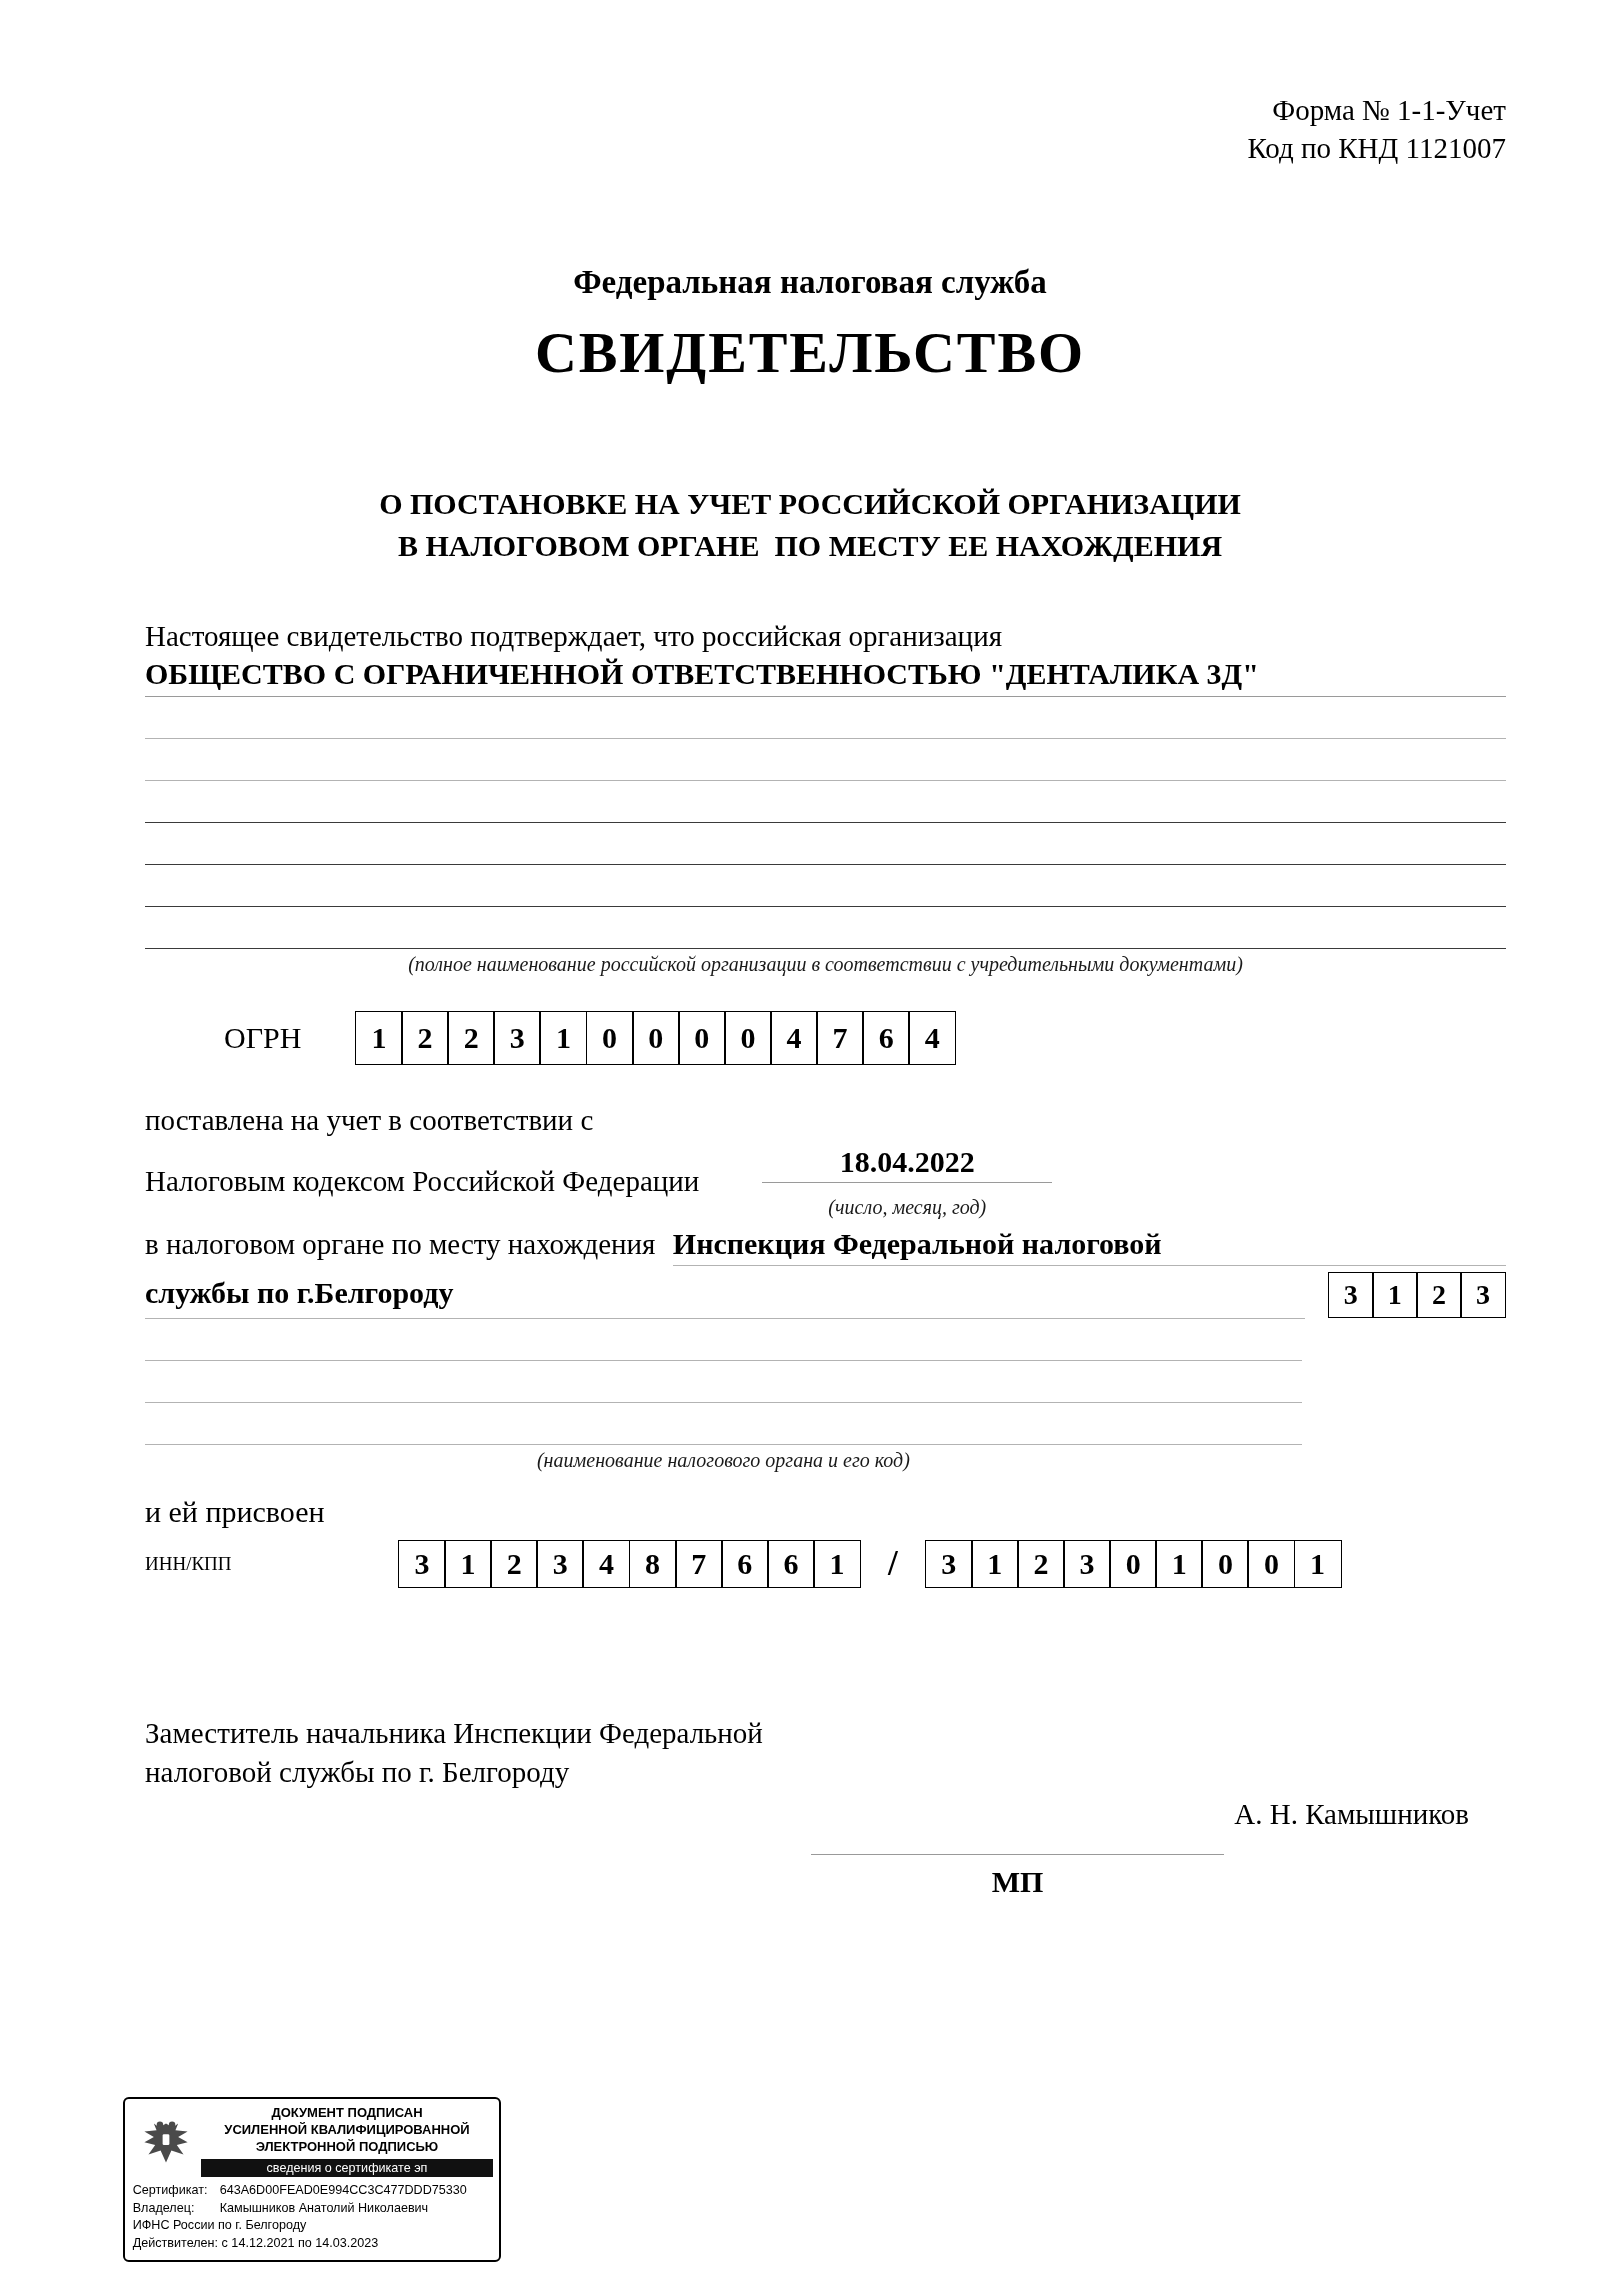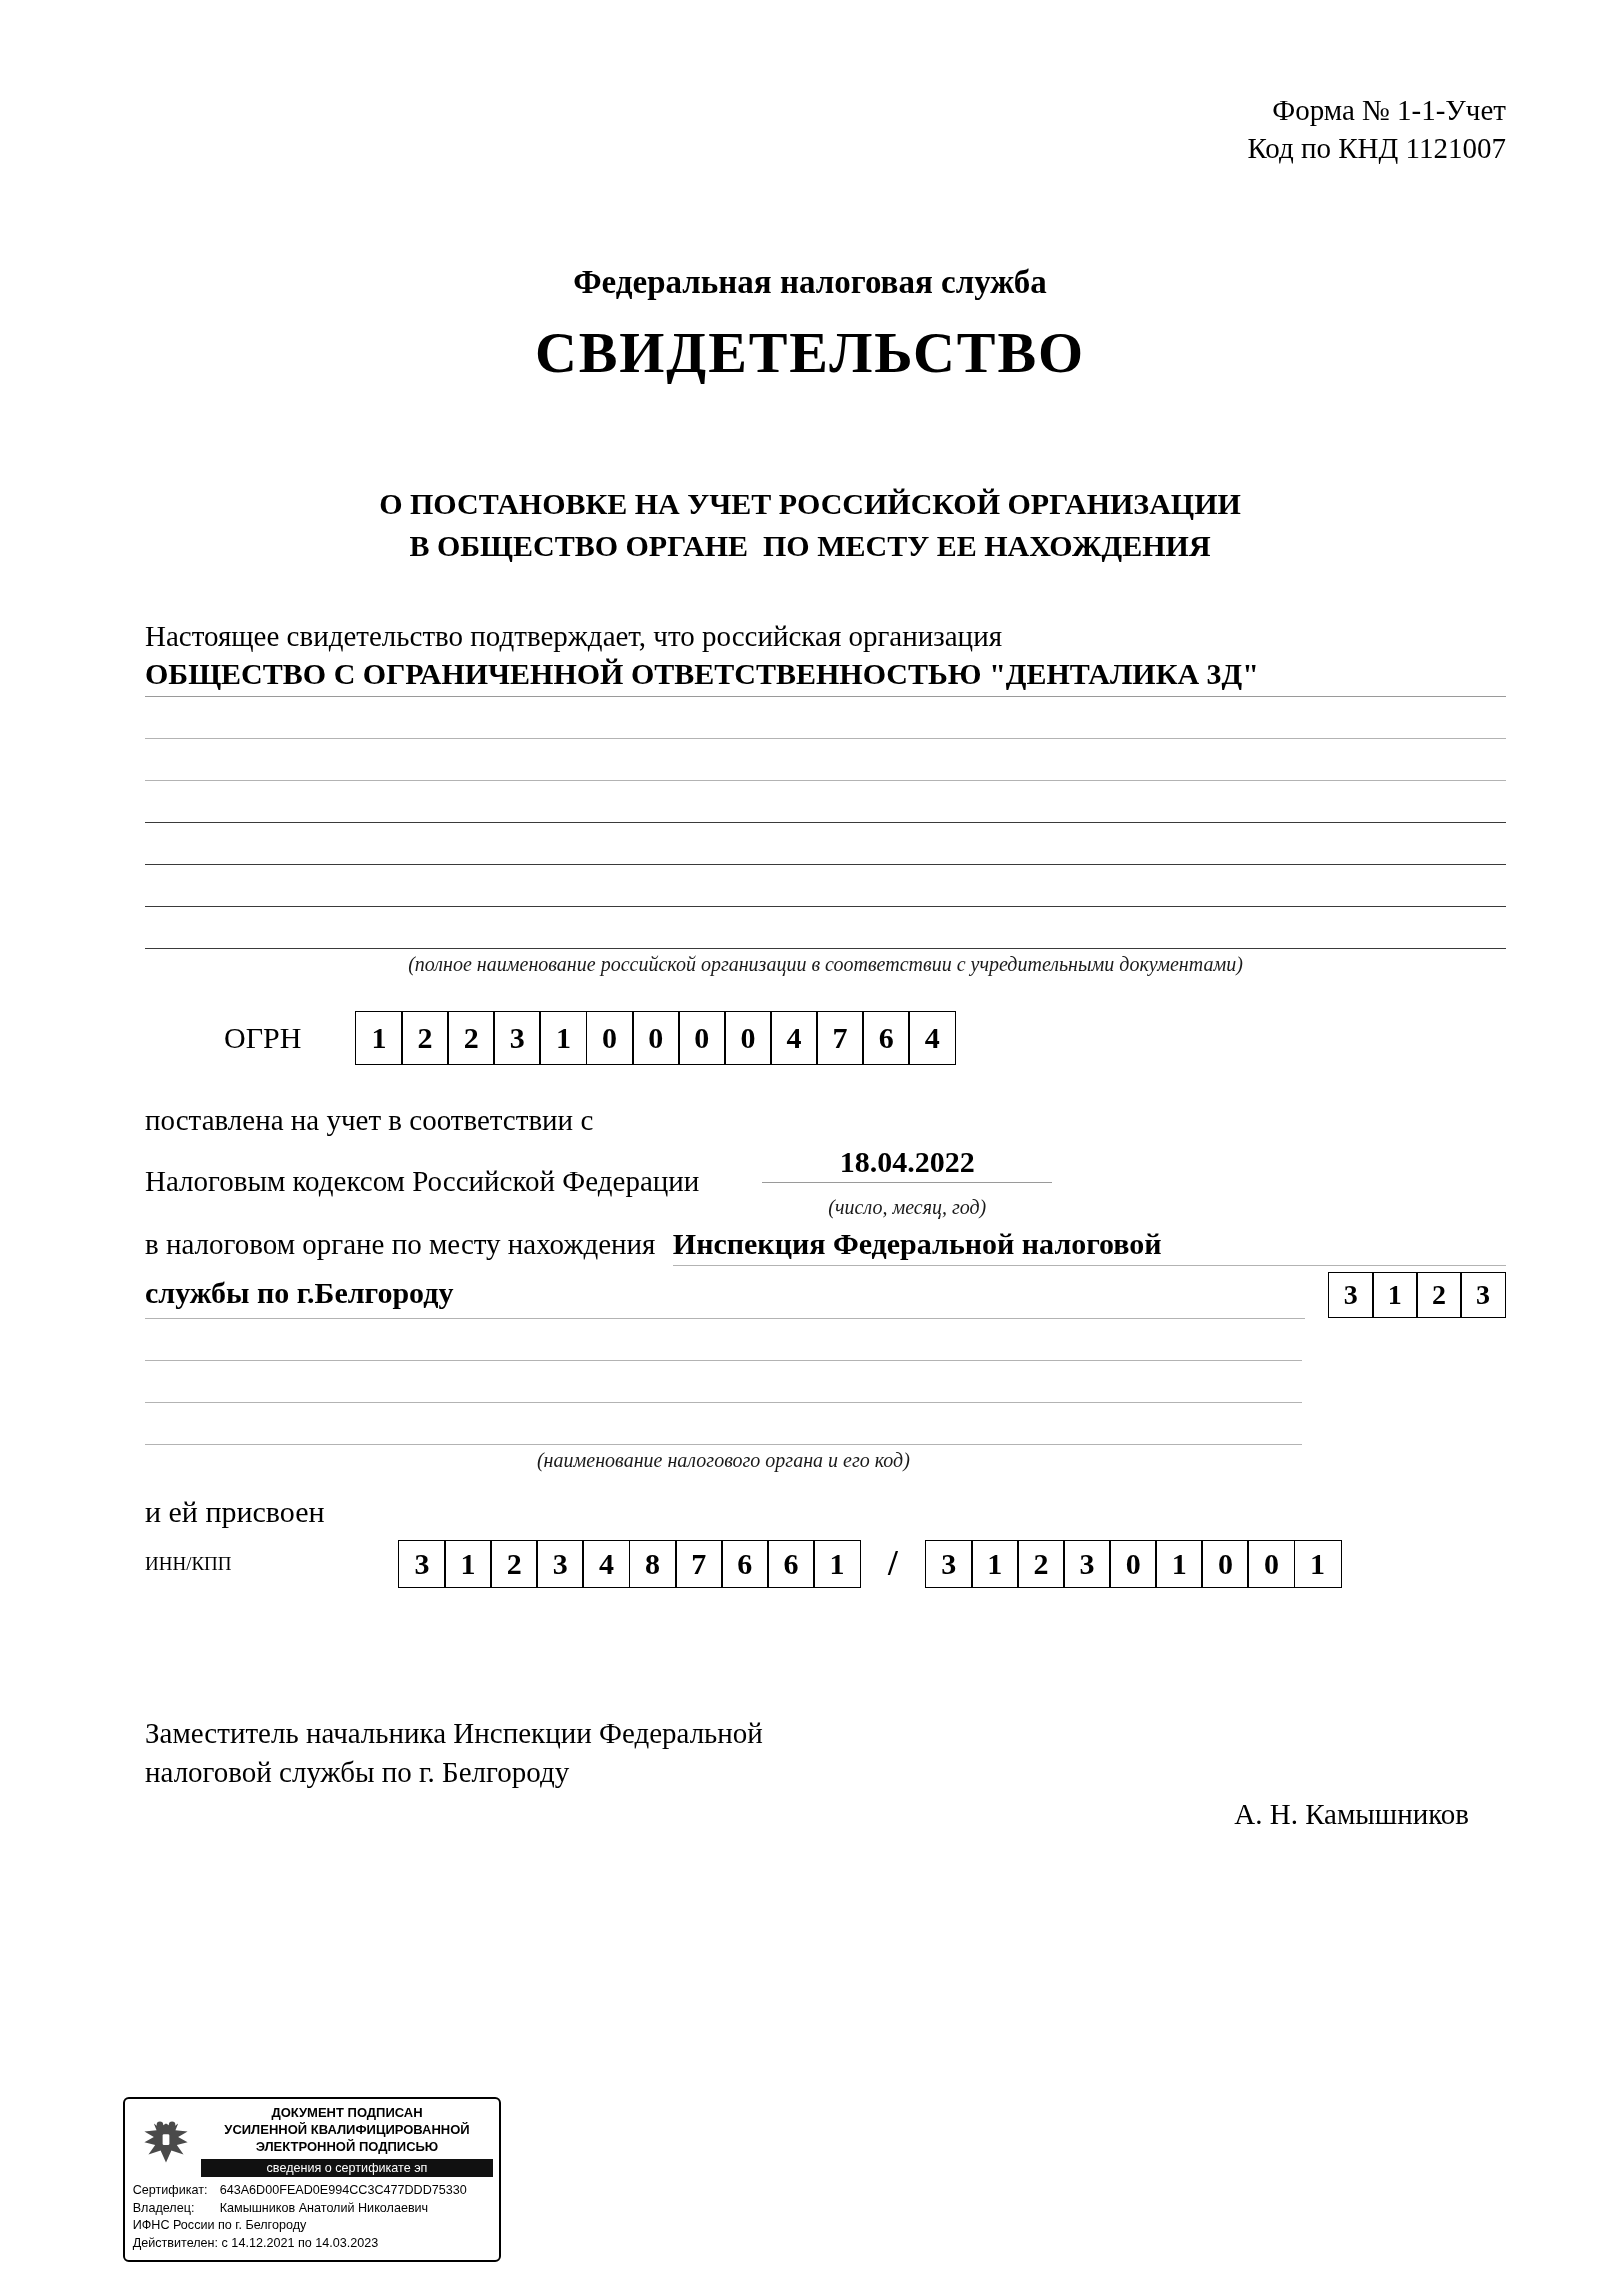--- a/index.html
+++ b/index.html
@@ -83,21 +83,21 @@
   <div class="header-right">
     <div>Форма № 1-1-Учет</div>
     <div>Код по КНД 1121007</div>
   </div>
 
   <div class="agency">Федеральная налоговая служба</div>
   <div class="doc-title">СВИДЕТЕЛЬСТВО</div>
 
   <div class="subtitle">
     <div>О ПОСТАНОВКЕ НА УЧЕТ РОССИЙСКОЙ ОРГАНИЗАЦИИ</div>
-    <div class="prewrap">В ОБЩЕСТВО ОРГАНЕ  ПО МЕСТУ ЕЕ НАХОЖДЕНИЯ</div>
+    <div class="prewrap">В НАЛОГОВОМ ОРГАНЕ  ПО МЕСТУ ЕЕ НАХОЖДЕНИЯ</div>
   </div>
 
   <div class="content">
 
     <p class="intro">Настоящее свидетельство подтверждает, что российская организация</p>
     <div class="org-name">ОБЩЕСТВО С ОГРАНИЧЕННОЙ ОТВЕТСТВЕННОСТЬЮ "ДЕНТАЛИКА 3Д"</div>
 
     <div class="blank-line"></div>
     <div class="blank-line"></div>
     <div class="blank-line dark"></div>
@@ -187,20 +187,24 @@
         </div>
     </div>
 
     <div class="sig-block">
       <div>Заместитель начальника Инспекции Федеральной</div>
       <div>налоговой службы по г. Белгороду</div>
     </div>
 
     <div class="sig-name">А. Н. Камышников</div>
 
+    <div class="sig-line-wrap">
+      <div class="sig-line"></div>
+      <div class="mp">МП</div>
+    </div>
 
   </div>
 
   <div class="stamp">
     <div class="stamp-top">
       <div class="emblem">
         <svg width="54" height="56" viewBox="0 0 40 40" aria-hidden="true">
           <path d="M20 7 L15 10 L11 7 L13 12 L4 13 L11 17 L4 21 L12 23 L7 30 L16 27 L20 36 L24 27 L33 30 L28 23 L36 21 L29 17 L36 13 L27 12 L29 7 L25 10 Z" fill="#4a4a4a"></path>
           <circle cx="15.5" cy="8" r="2.4" fill="#4a4a4a"></circle>
           <circle cx="24.5" cy="8" r="2.4" fill="#4a4a4a"></circle>

